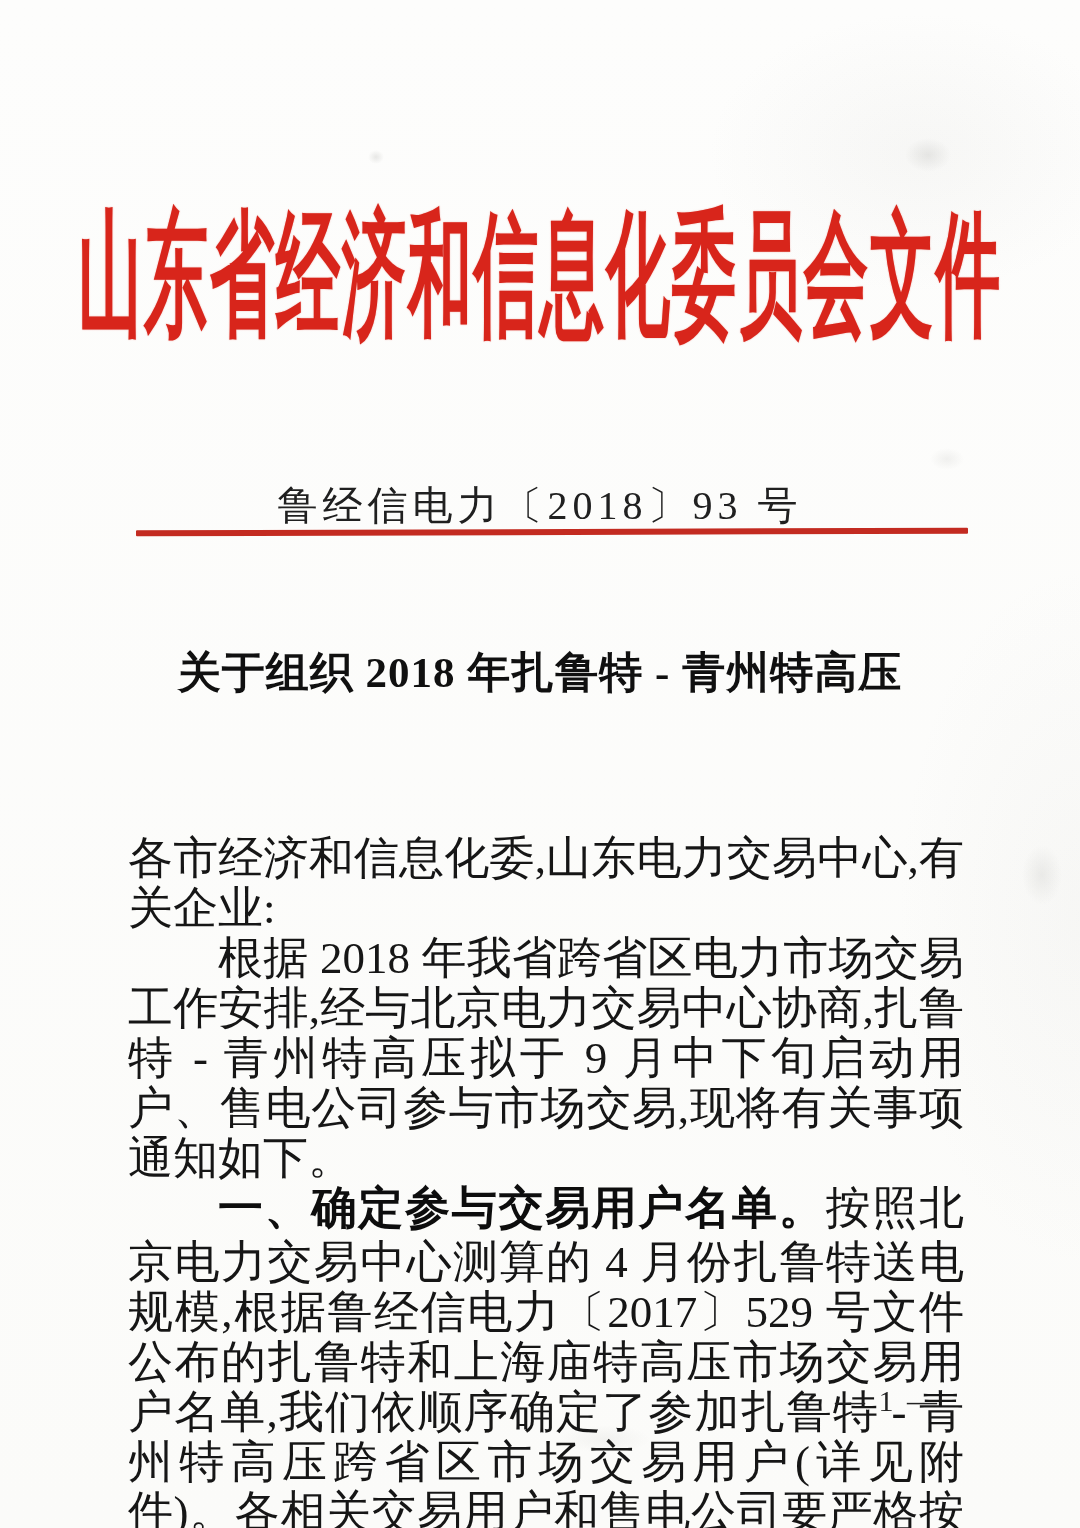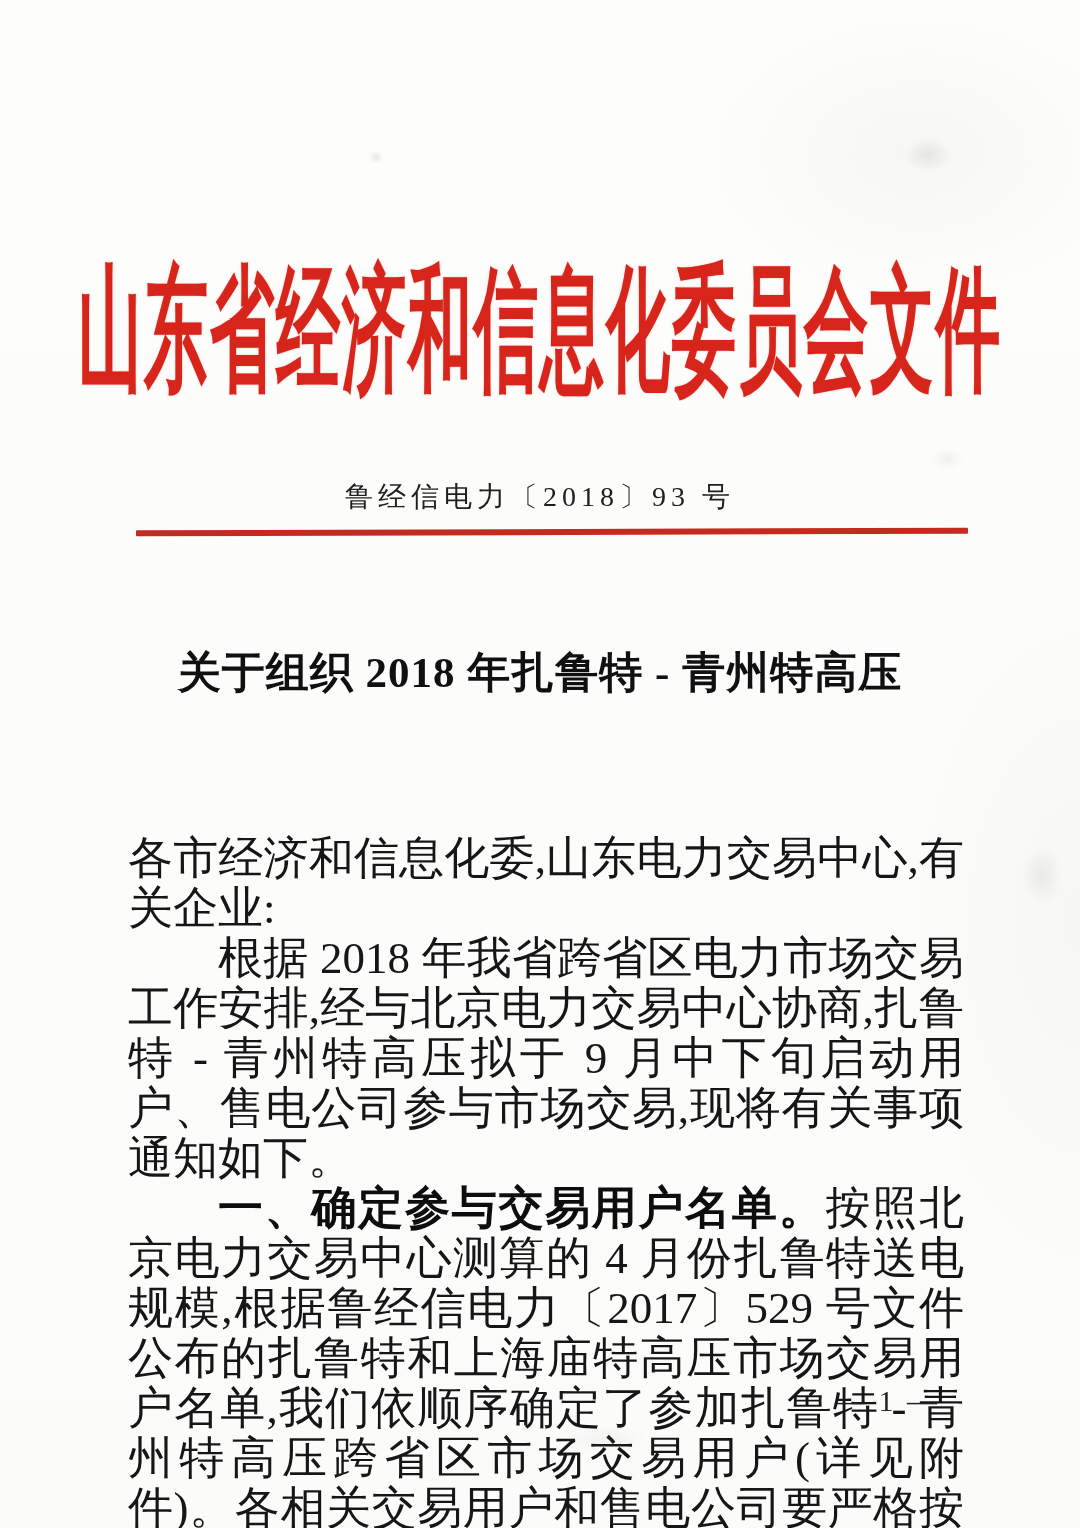--- a/index.html
+++ b/index.html
@@ -20,35 +20,35 @@
       radial-gradient(ellipse 260px 500px at 100% 60%, rgba(200,200,195,0.10), transparent 70%),
       linear-gradient(180deg, #fdfdfc 0%, #fbfbf9 100%);
     overflow:hidden;
     font-family:"Liberation Serif","DejaVu Serif",serif;
     color:var(--ink);
   }
 
   
   .agency-band{
     position:absolute;top:232px;left:0;right:0;height:156px;
-    display:flex;align-items:center;justify-content:center;margin-top:20px;
+    display:flex;align-items:flex-start;justify-content:center;
   }
   .agency-band .stretch{
     display:inline-block;
     font-size:64px;font-weight:bold;white-space:nowrap;
     letter-spacing:2px;
     color:var(--header-red);
     transform:scaleY(2.12);
     text-shadow:0 0 1px rgba(216,37,27,.45);
   }
 
   .doc-number{
     position:absolute;top:478px;left:0;right:0;
     text-align:center;
-    font-size:28px;letter-spacing:5px;
+    font-size:40px;letter-spacing:5px;
     color:#202020;
   }
 
   .red-rule{
     position:absolute;top:529px;left:136px;width:832px;height:6px;
     background:var(--rule-red);
     transform:rotate(-0.18deg);
     border-radius:1px;
   }
 
@@ -64,21 +64,21 @@
 
   .body-text{
     position:absolute;top:833px;left:128px;width:836px;
     font-size:45px;line-height:50px;
     text-align:justify;text-justify:inter-ideograph;
     color:#161616;
   }
   .body-text p{margin:0;}
   .body-text p.indent{text-indent:2em;}
   .lead-bold{
-    font-family:Liberation Sans, sans-serif;
+    font-family:Liberation Mono, monospace;
     font-weight:bold;color:#0d0d0d;margin-top:20px;
   }
 
   .page-number{
     position:absolute;top:1384px;right:140px;
     font-size:30px;letter-spacing:3px;color:#222;
   }
 
   
   .artifact{position:absolute;pointer-events:none;border-radius:50%;}

